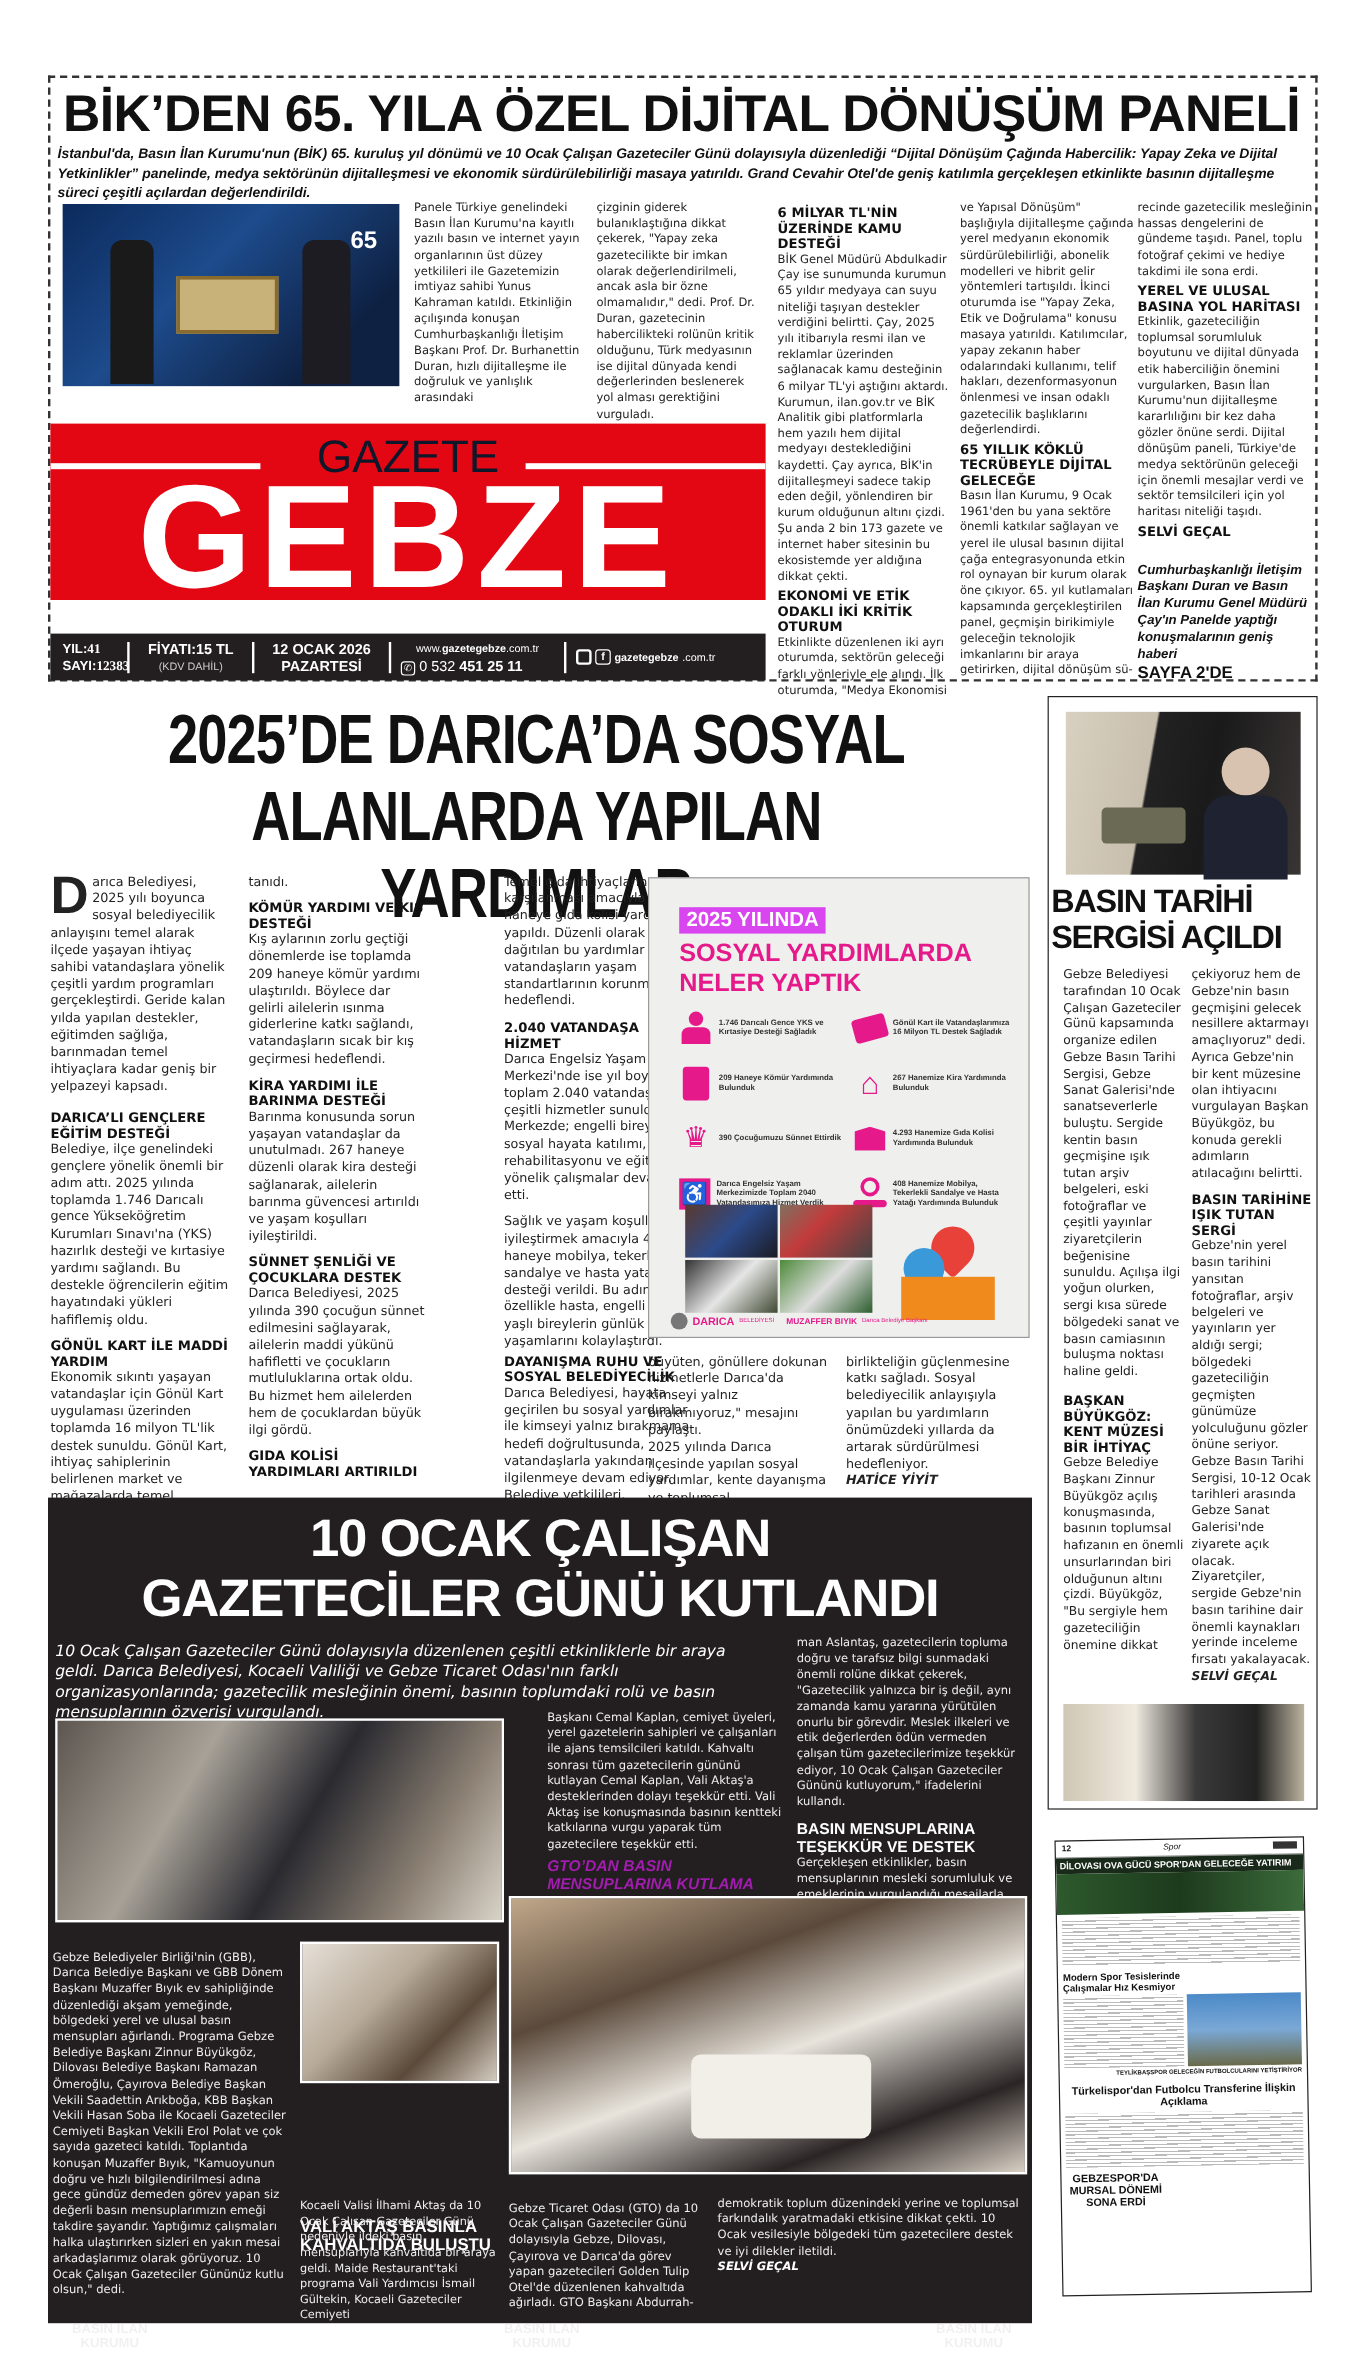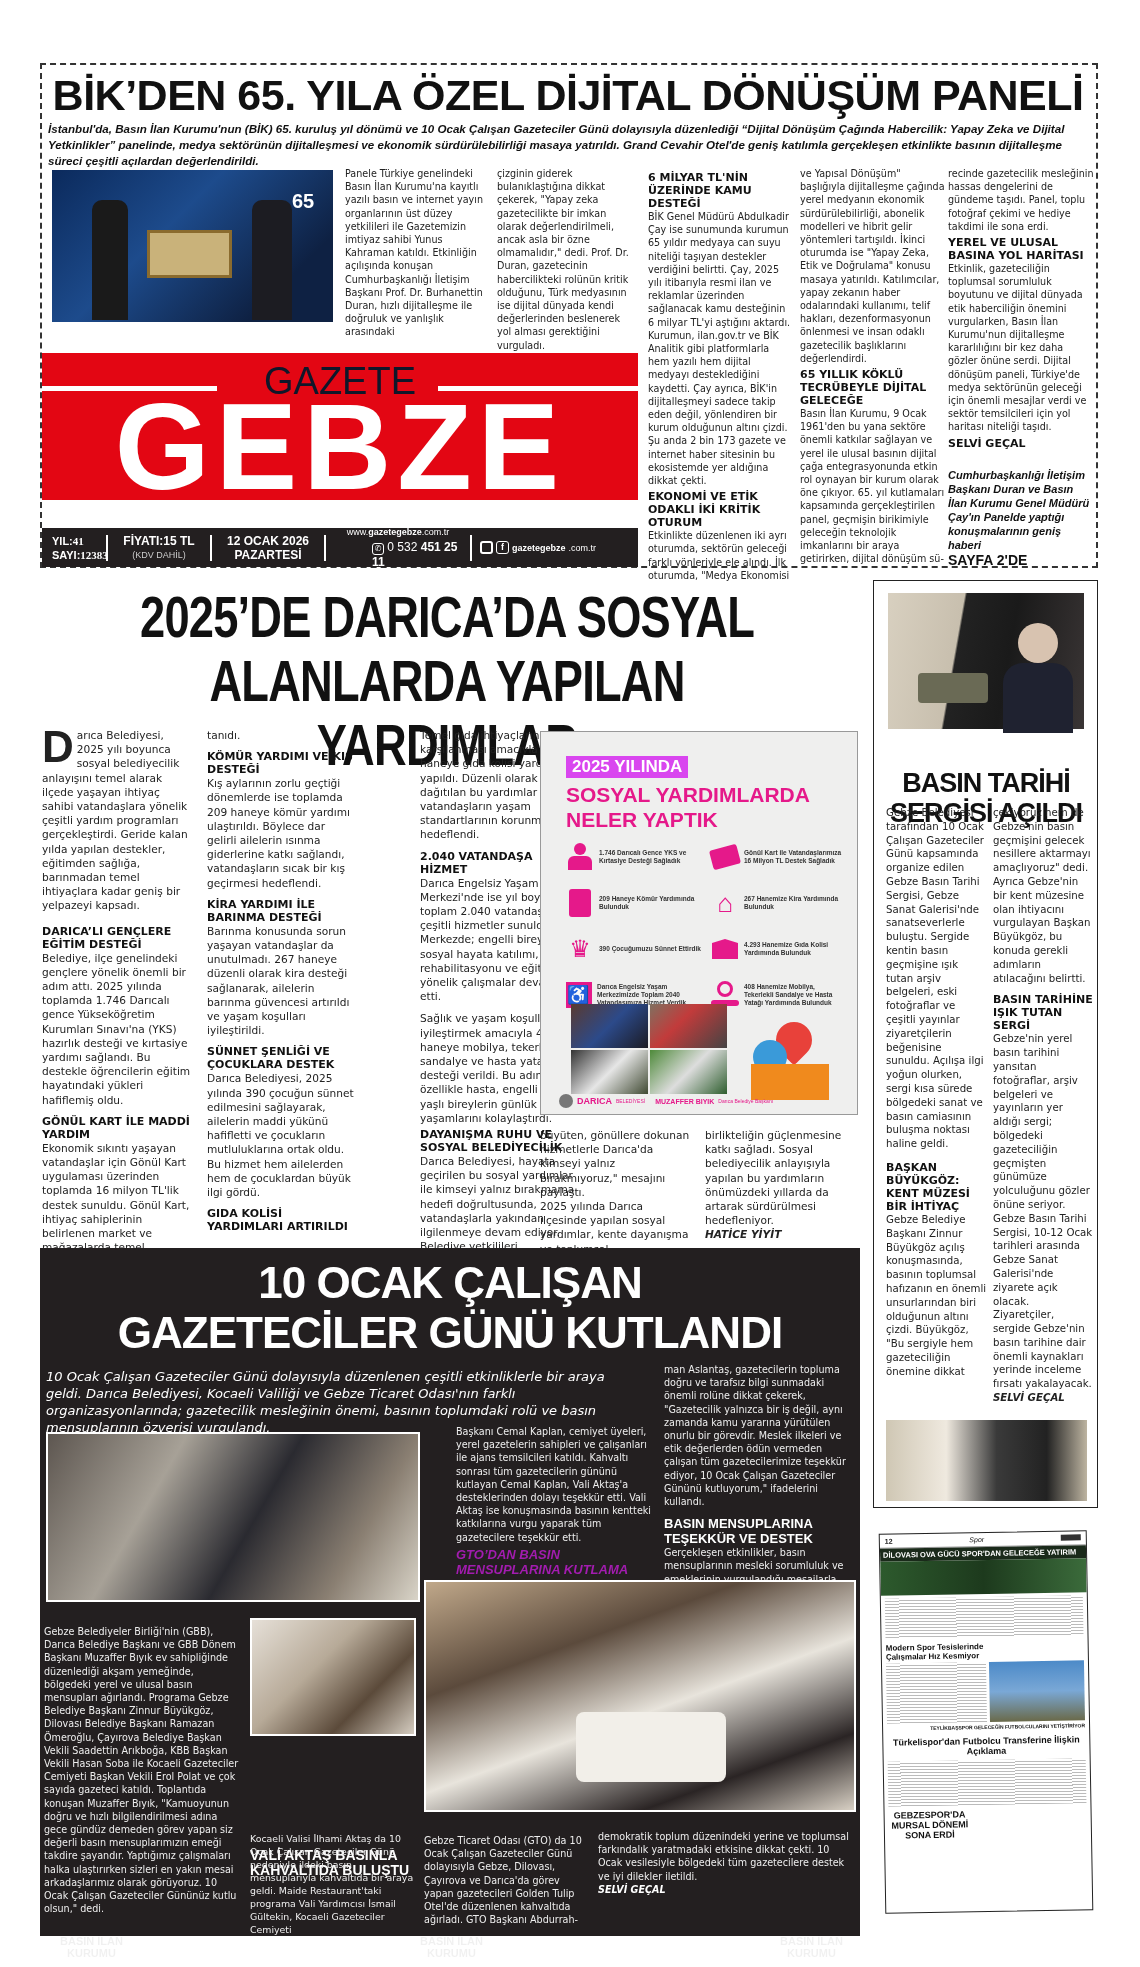--- a/index.html
+++ b/index.html
@@ -76,21 +76,21 @@
     <div style="font-size:9px;color:#ccc;">(KDV DAHİL)</div>
   </div>
   <div style="width:2px;height:26px;background:#fff;margin:0 8px;"></div>
   <div style="width:96px;text-align:center;font-weight:bold;font-size:12px;line-height:14px;">
     <div>12 OCAK 2026</div>
     <div>PAZARTESİ</div>
   </div>
   <div style="width:2px;height:26px;background:#fff;margin:0 8px;"></div>
   <div style="width:128px;line-height:15px;">
     <div style="font-size:9px;text-align:center;"><span>www.</span><b>gazetegebze</b><span>.com.tr</span></div>
-    <div style="font-size:12px;margin-left:38px;">
+    <div style="font-size:12px;">
       <span style="display:inline-block;width:12px;height:12px;border:1px solid #fff;border-radius:3px;font-size:8px;line-height:10px;text-align:center;">✆</span>
       <span>0 532 </span><b>451 25 11</b>
     </div>
   </div>
   <div style="width:2px;height:26px;background:#fff;margin:0 8px;"></div>
   <div style="font-size:9px;display:flex;align-items:center;gap:3px;">
     <span style="display:inline-block;width:13px;height:13px;border:2px solid #fff;border-radius:3px;"></span>
     <span style="display:inline-block;width:13px;height:13px;border:1px solid #fff;border-radius:3px;font-size:9px;line-height:11px;text-align:center;font-weight:bold;">f</span>
     <b>gazetegebze</b>
       <span>.com.tr</span>
@@ -204,21 +204,21 @@
   <div>birlikteliğin güçlenmesine katkı sağladı. Sosyal belediyecilik anlayışıyla yapılan bu yardımların önümüzdeki yıllarda da artarak sürdürülmesi hedefleniyor.</div>
   <div class="sig">HATİCE YİYİT</div>
 </div>
 
 <div class="abs" style="left:873px;top:580px;width:225px;height:928px;border:1.5px solid #222;"></div>
 <div class="abs photo" style="left:886px;top:591px;width:200px;height:140px;background:linear-gradient(100deg,#d8d0c0 0%,#c8bfae 35%,#222 36%,#1a1a1a 60%,#3a3535 100%);">
   <div style="position:absolute;left:30px;top:80px;width:70px;height:30px;background:#6a6a55;border-radius:4px;"></div>
   <div style="position:absolute;left:130px;top:30px;width:40px;height:40px;border-radius:50%;background:#d8c3b0;"></div>
   <div style="position:absolute;left:115px;top:70px;width:70px;height:70px;background:#1f2230;border-radius:20px 20px 0 0;"></div>
 </div>
-<div class="abs cond" style="left:876px;top:768px;width:220px;text-align:center;">
+<div class="abs cond" style="left:876px;top:736px;width:220px;text-align:left;">
   <div style="font-size:27px;line-height:30px;">BASIN TARİHİ</div>
   <div style="font-size:27px;line-height:30px;">SERGİSİ AÇILDI</div>
 </div>
 <div class="abs body-text" style="left:886px;top:806px;width:102px;font-size:10.2px;line-height:13.8px;">
   <div class="para">Gebze Belediyesi tarafından 10 Ocak Çalışan Gazeteciler Günü kapsamında organize edilen Gebze Basın Tarihi Sergisi, Gebze Sanat Galerisi'nde sanatseverlerle buluştu. Sergide kentin basın geçmişine ışık tutan arşiv belgeleri, eski fotoğraflar ve çeşitli yayınlar ziyaretçilerin beğenisine sunuldu. Açılışa ilgi yoğun olurken, sergi kısa sürede bölgedeki sanat ve basın camiasının buluşma noktası haline geldi.</div>
   <div class="subhead" style="margin-top:10px">BAŞKAN BÜYÜKGÖZ: KENT MÜZESİ BİR İHTİYAÇ</div>
   <div>Gebze Belediye Başkanı Zinnur Büyükgöz açılış konuşmasında, basının toplumsal hafızanın en önemli unsurlarından biri olduğunun altını çizdi. Büyükgöz, "Bu sergiyle hem gazeteciliğin önemine dikkat</div>
 </div>
 <div class="abs body-text" style="left:993px;top:806px;width:100px;font-size:10.2px;line-height:13.8px;">
   <div class="para">çekiyoruz hem de Gebze'nin basın geçmişini gelecek nesillere aktarmayı amaçlıyoruz" dedi. Ayrıca Gebze'nin bir kent müzesine olan ihtiyacını vurgulayan Başkan Büyükgöz, bu konuda gerekli adımların atılacağını belirtti.</div>

